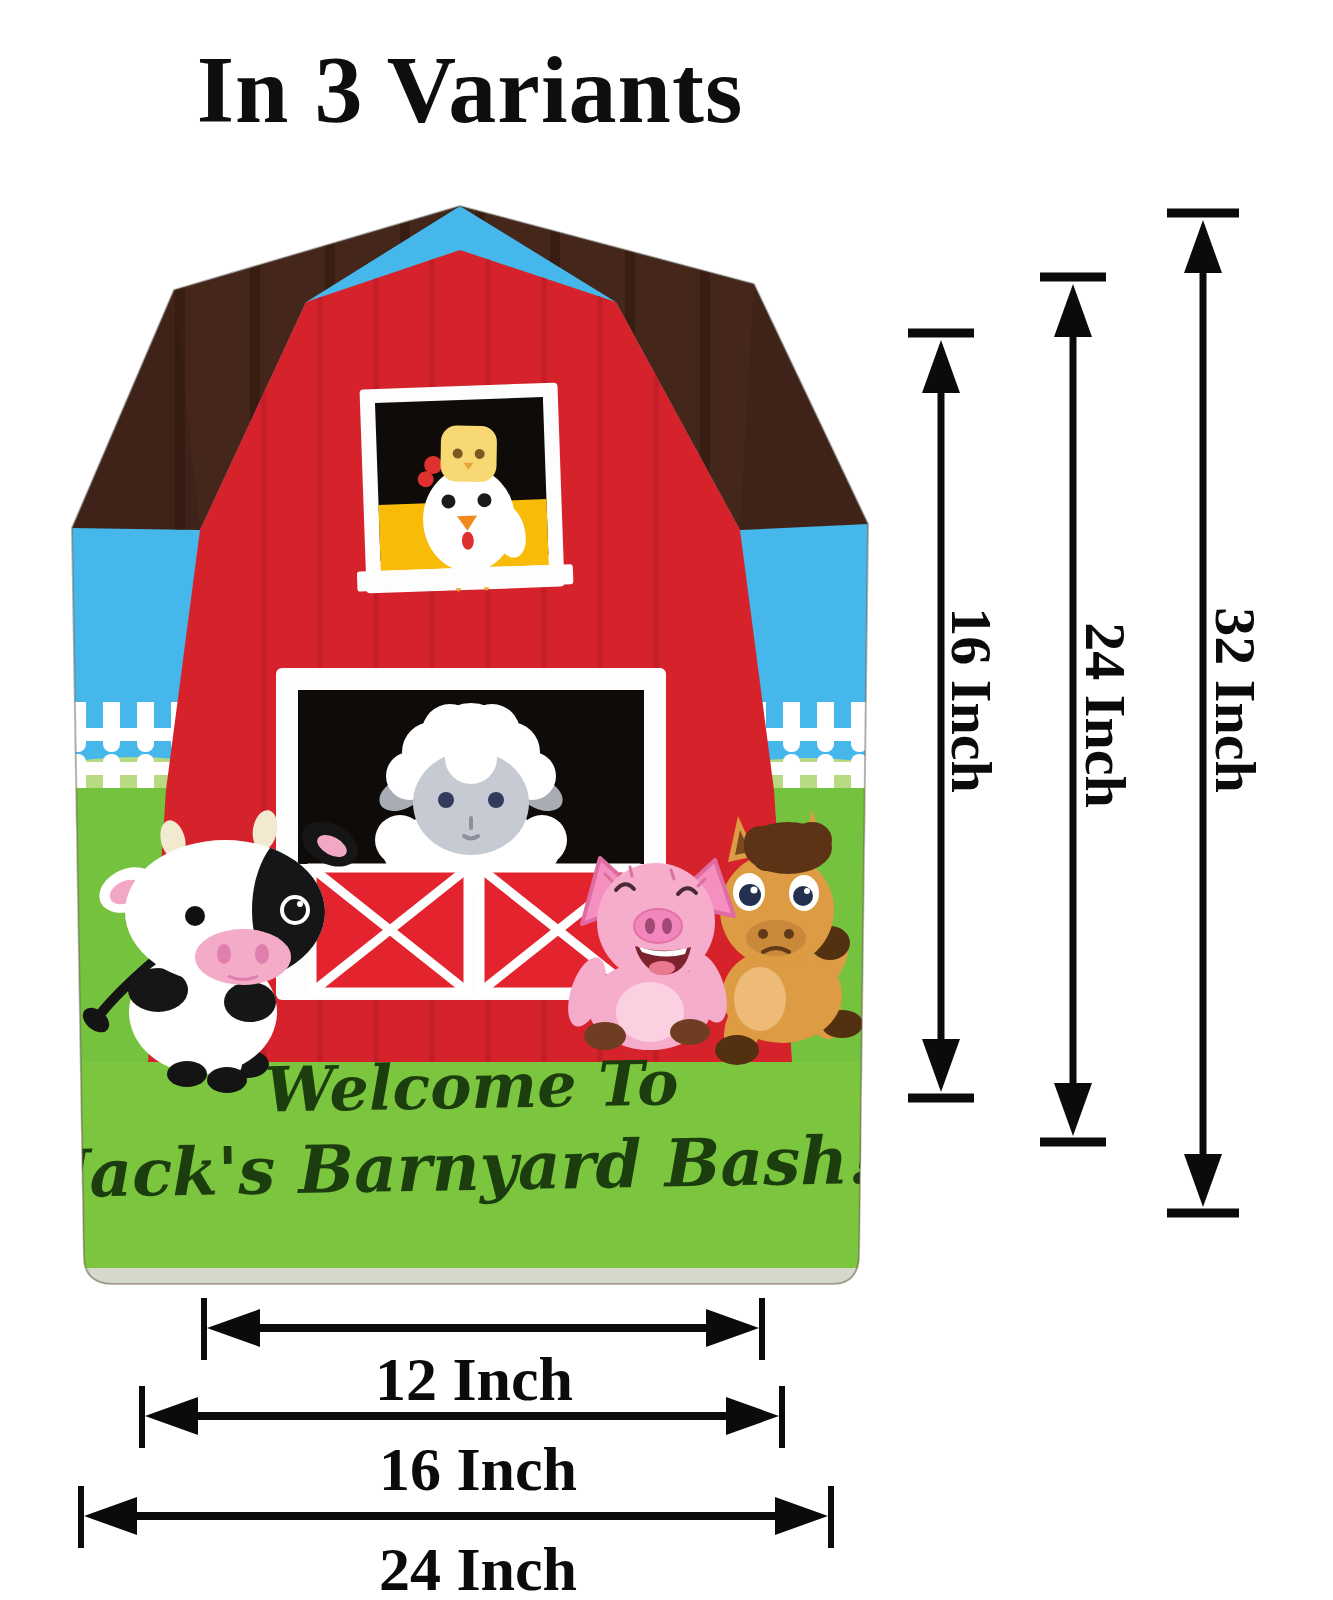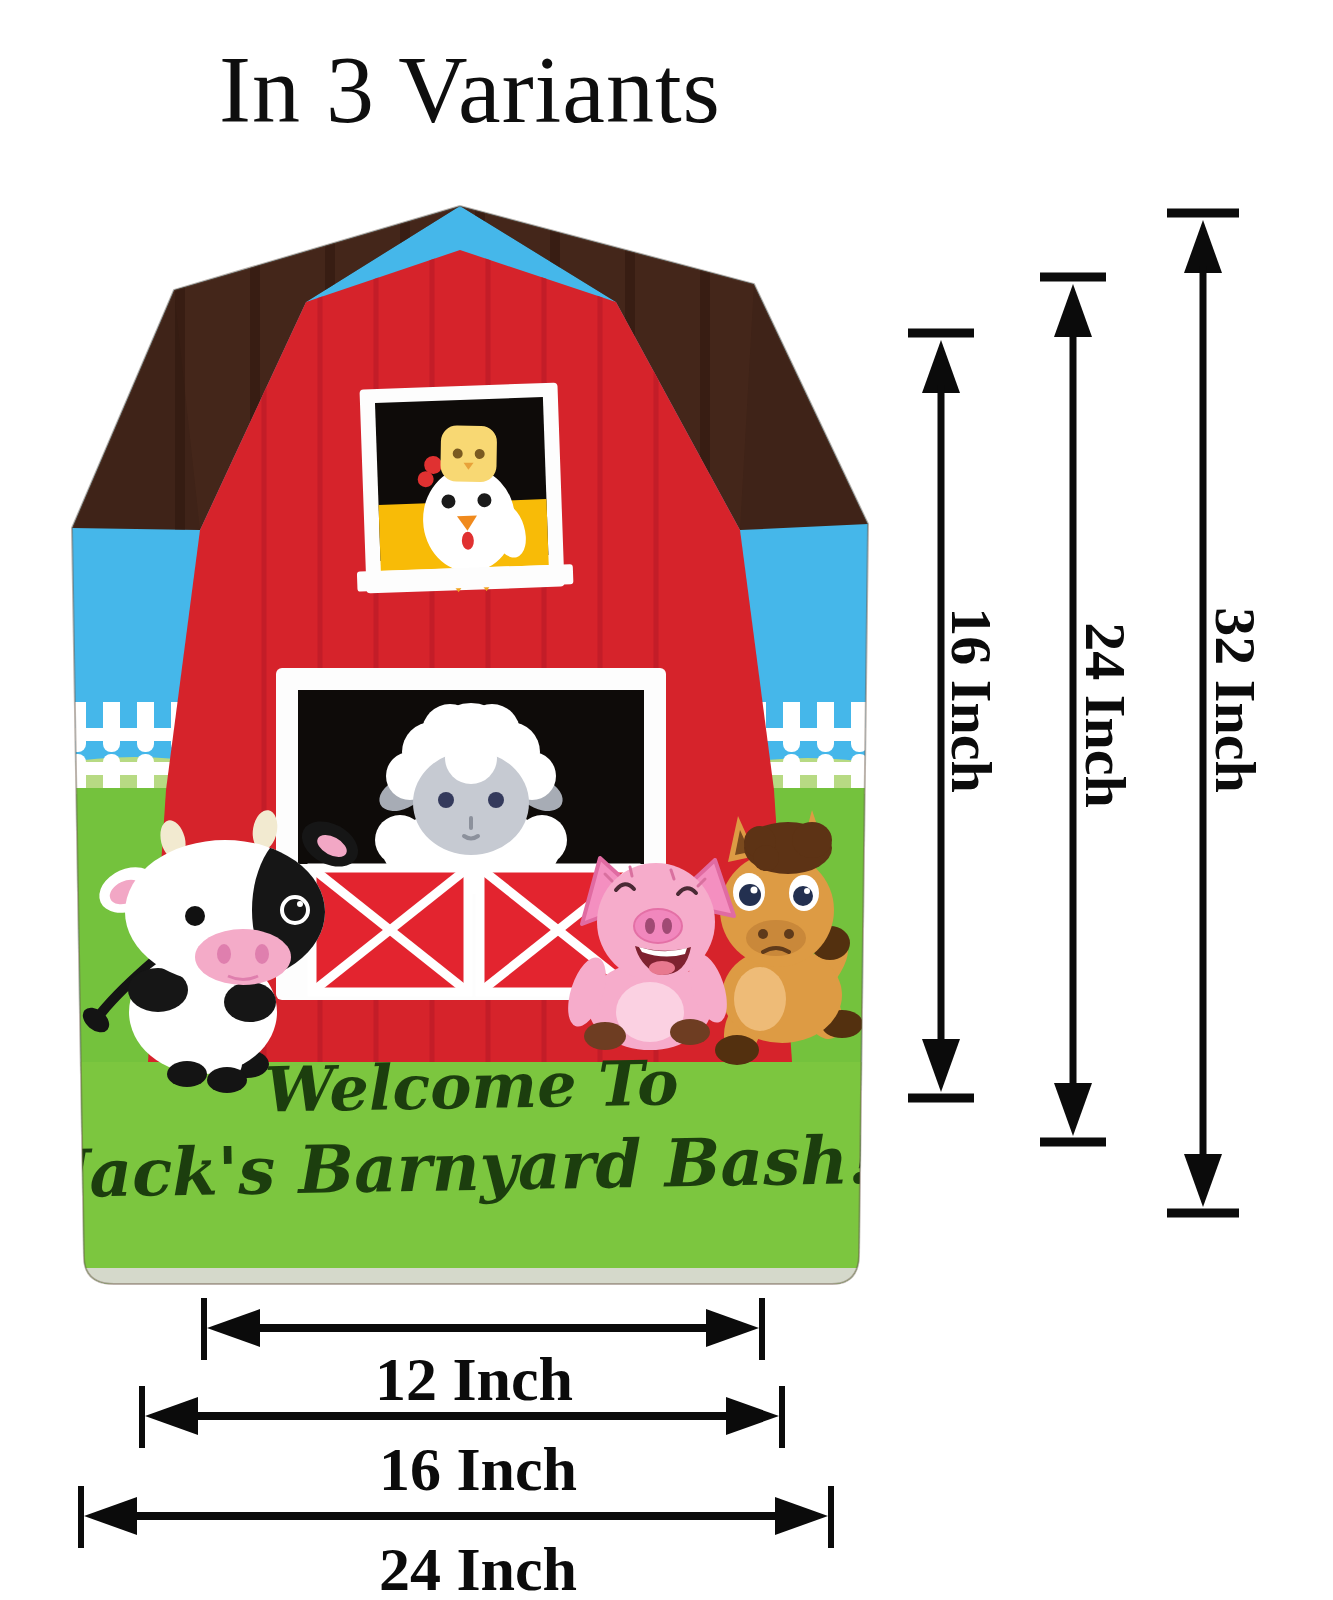--- a/index.html
+++ b/index.html
@@ -1,19 +1,19 @@
 <!DOCTYPE html>
 <html><head>
 <meta charset="utf-8">
 <style>
   html,body{margin:0;padding:0;background:#ffffff;}
   .canvas{position:relative;width:1333px;height:1600px;background:#fff;overflow:hidden;
           font-family:"Liberation Serif",serif;}
   .page-title{position:absolute;left:0;top:34px;width:940px;text-align:center;
-              font-size:96px;font-weight:normal;color:#0e0e0e;letter-spacing:1px;
+              font-size:96px;font-weight:bold;color:#0e0e0e;letter-spacing:1px;
               font-family:"Liberation Serif",serif;}
   .sign-svg{position:absolute;left:60px;top:200px;}
   .dims-svg{position:absolute;left:0;top:0;}
   .dim-label{font-family:"Liberation Serif",serif;font-weight:bold;fill:#0b0b0b;}
   .script-text{font-family:"DejaVu Serif",serif;font-style:italic;font-weight:bold;}
 </style>
 </head>
 <body>
 
 <div class="canvas">

